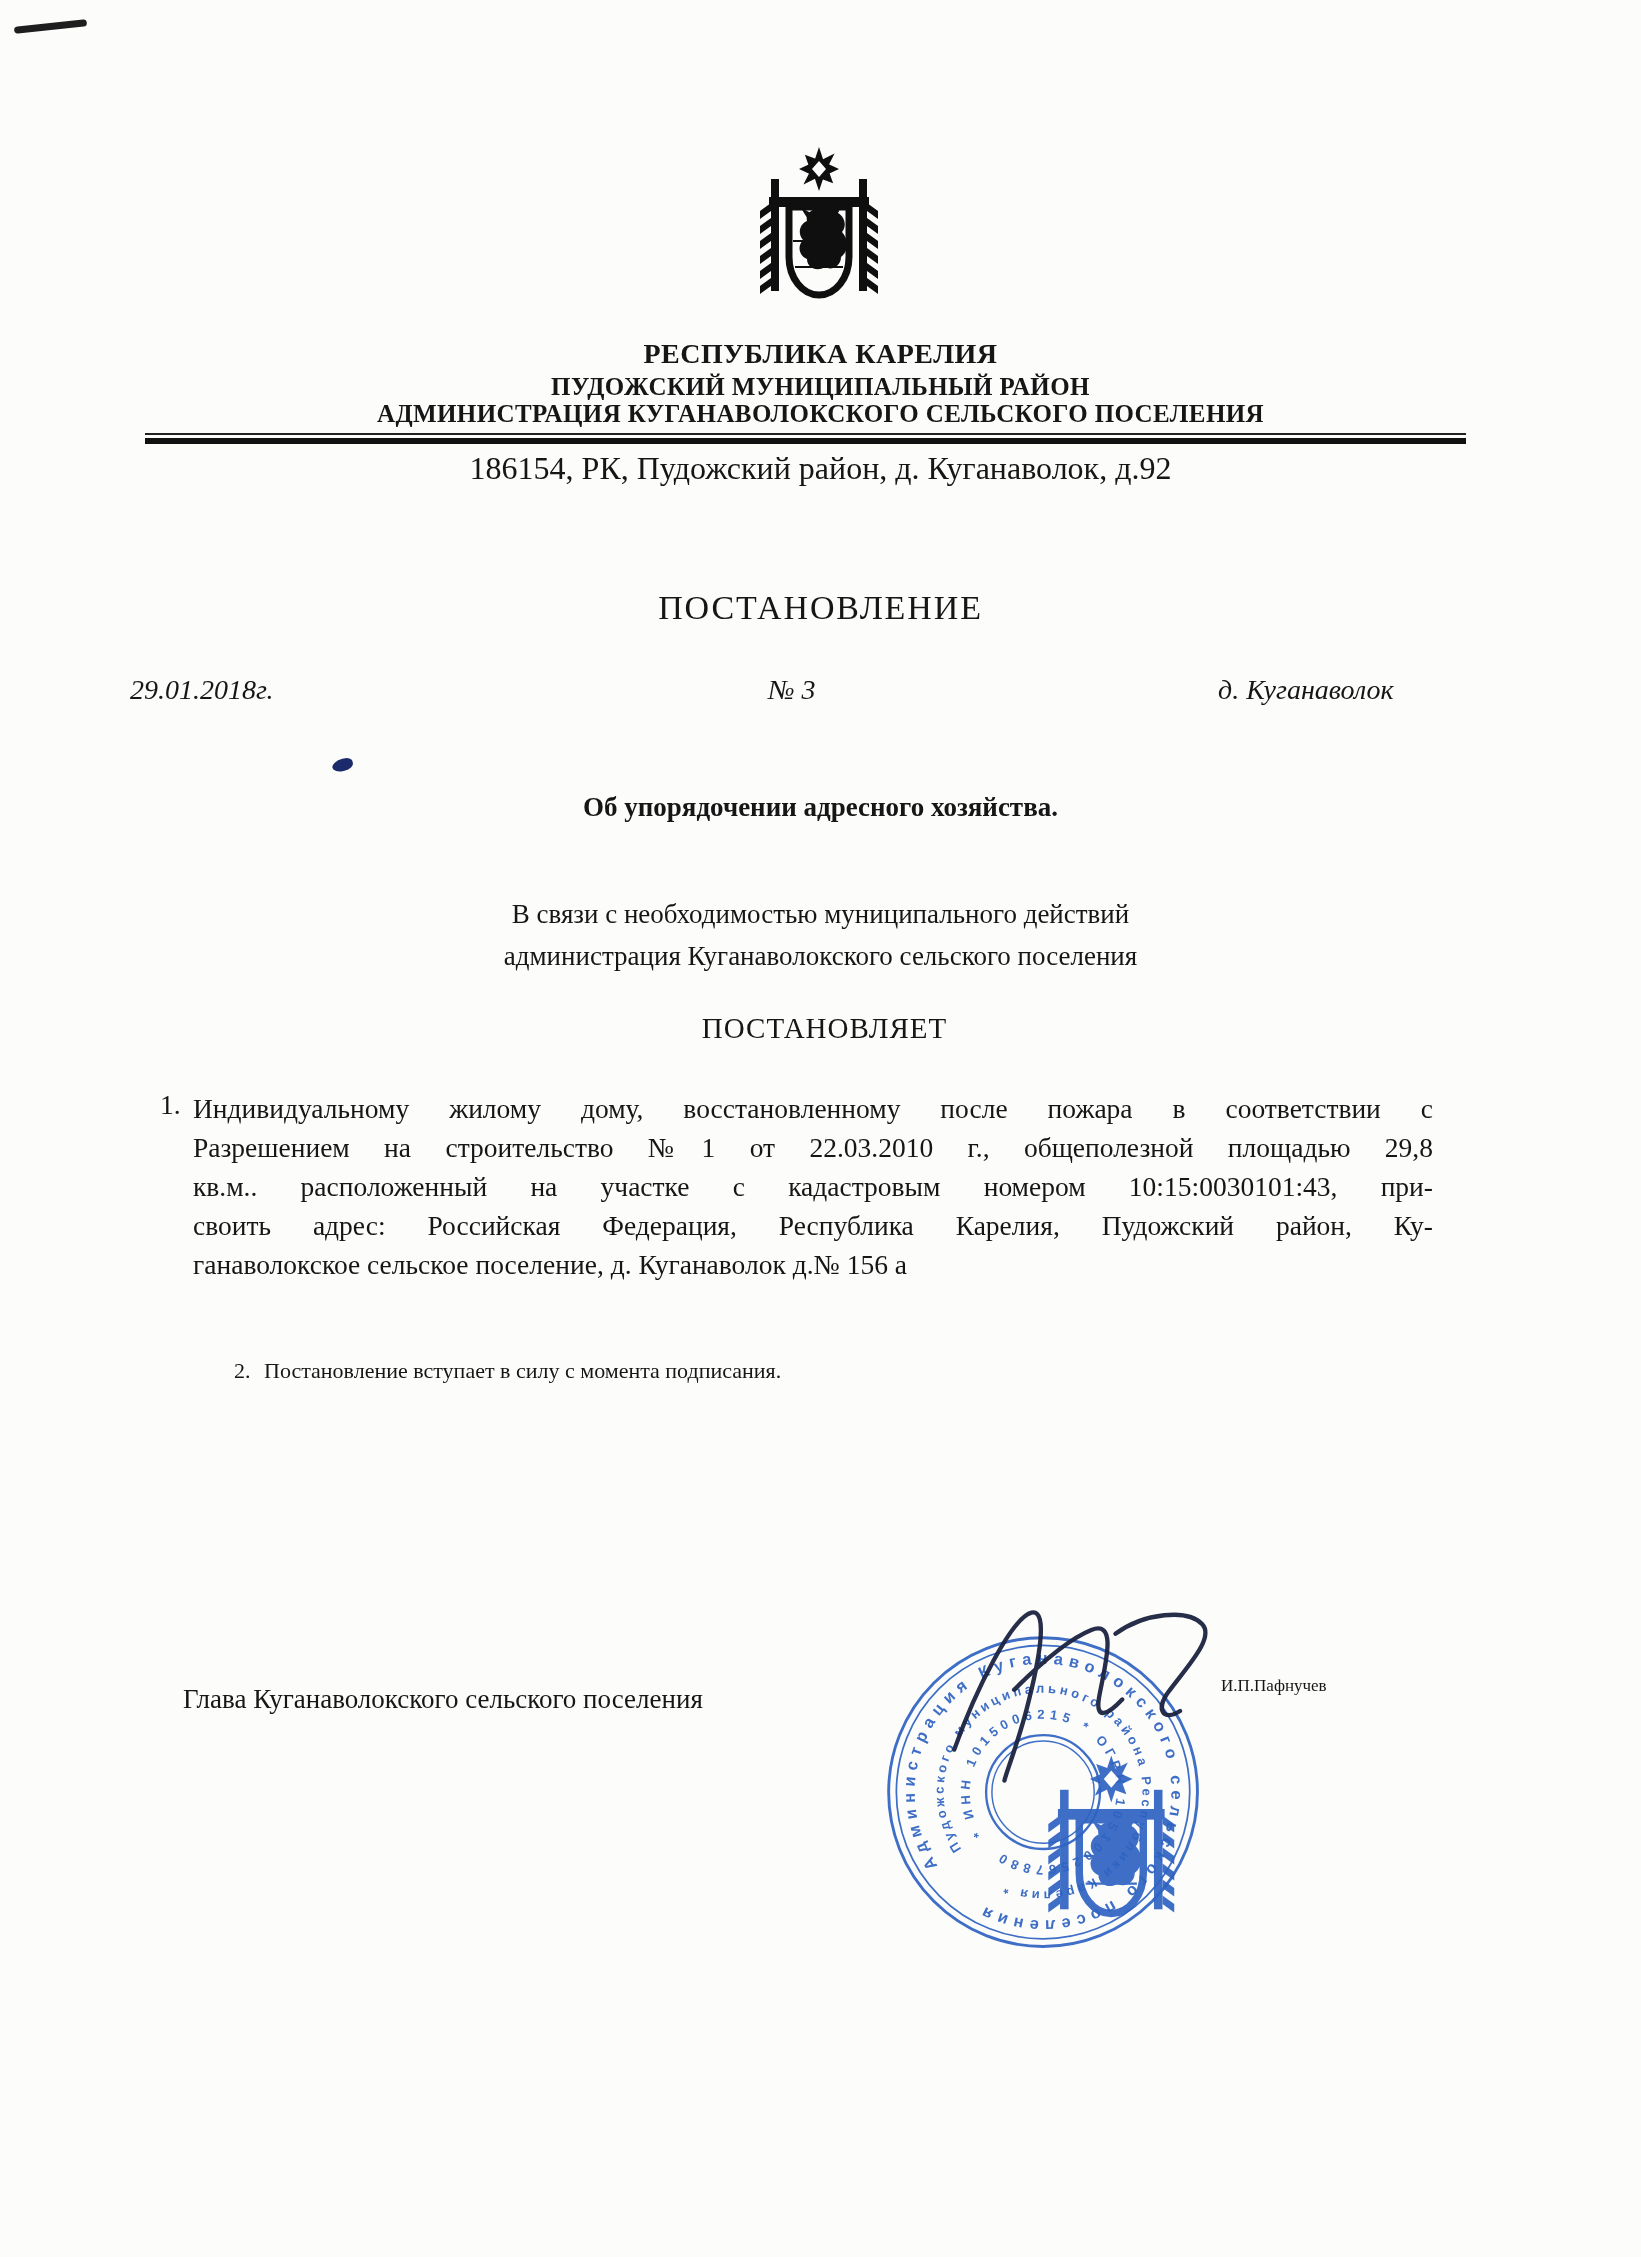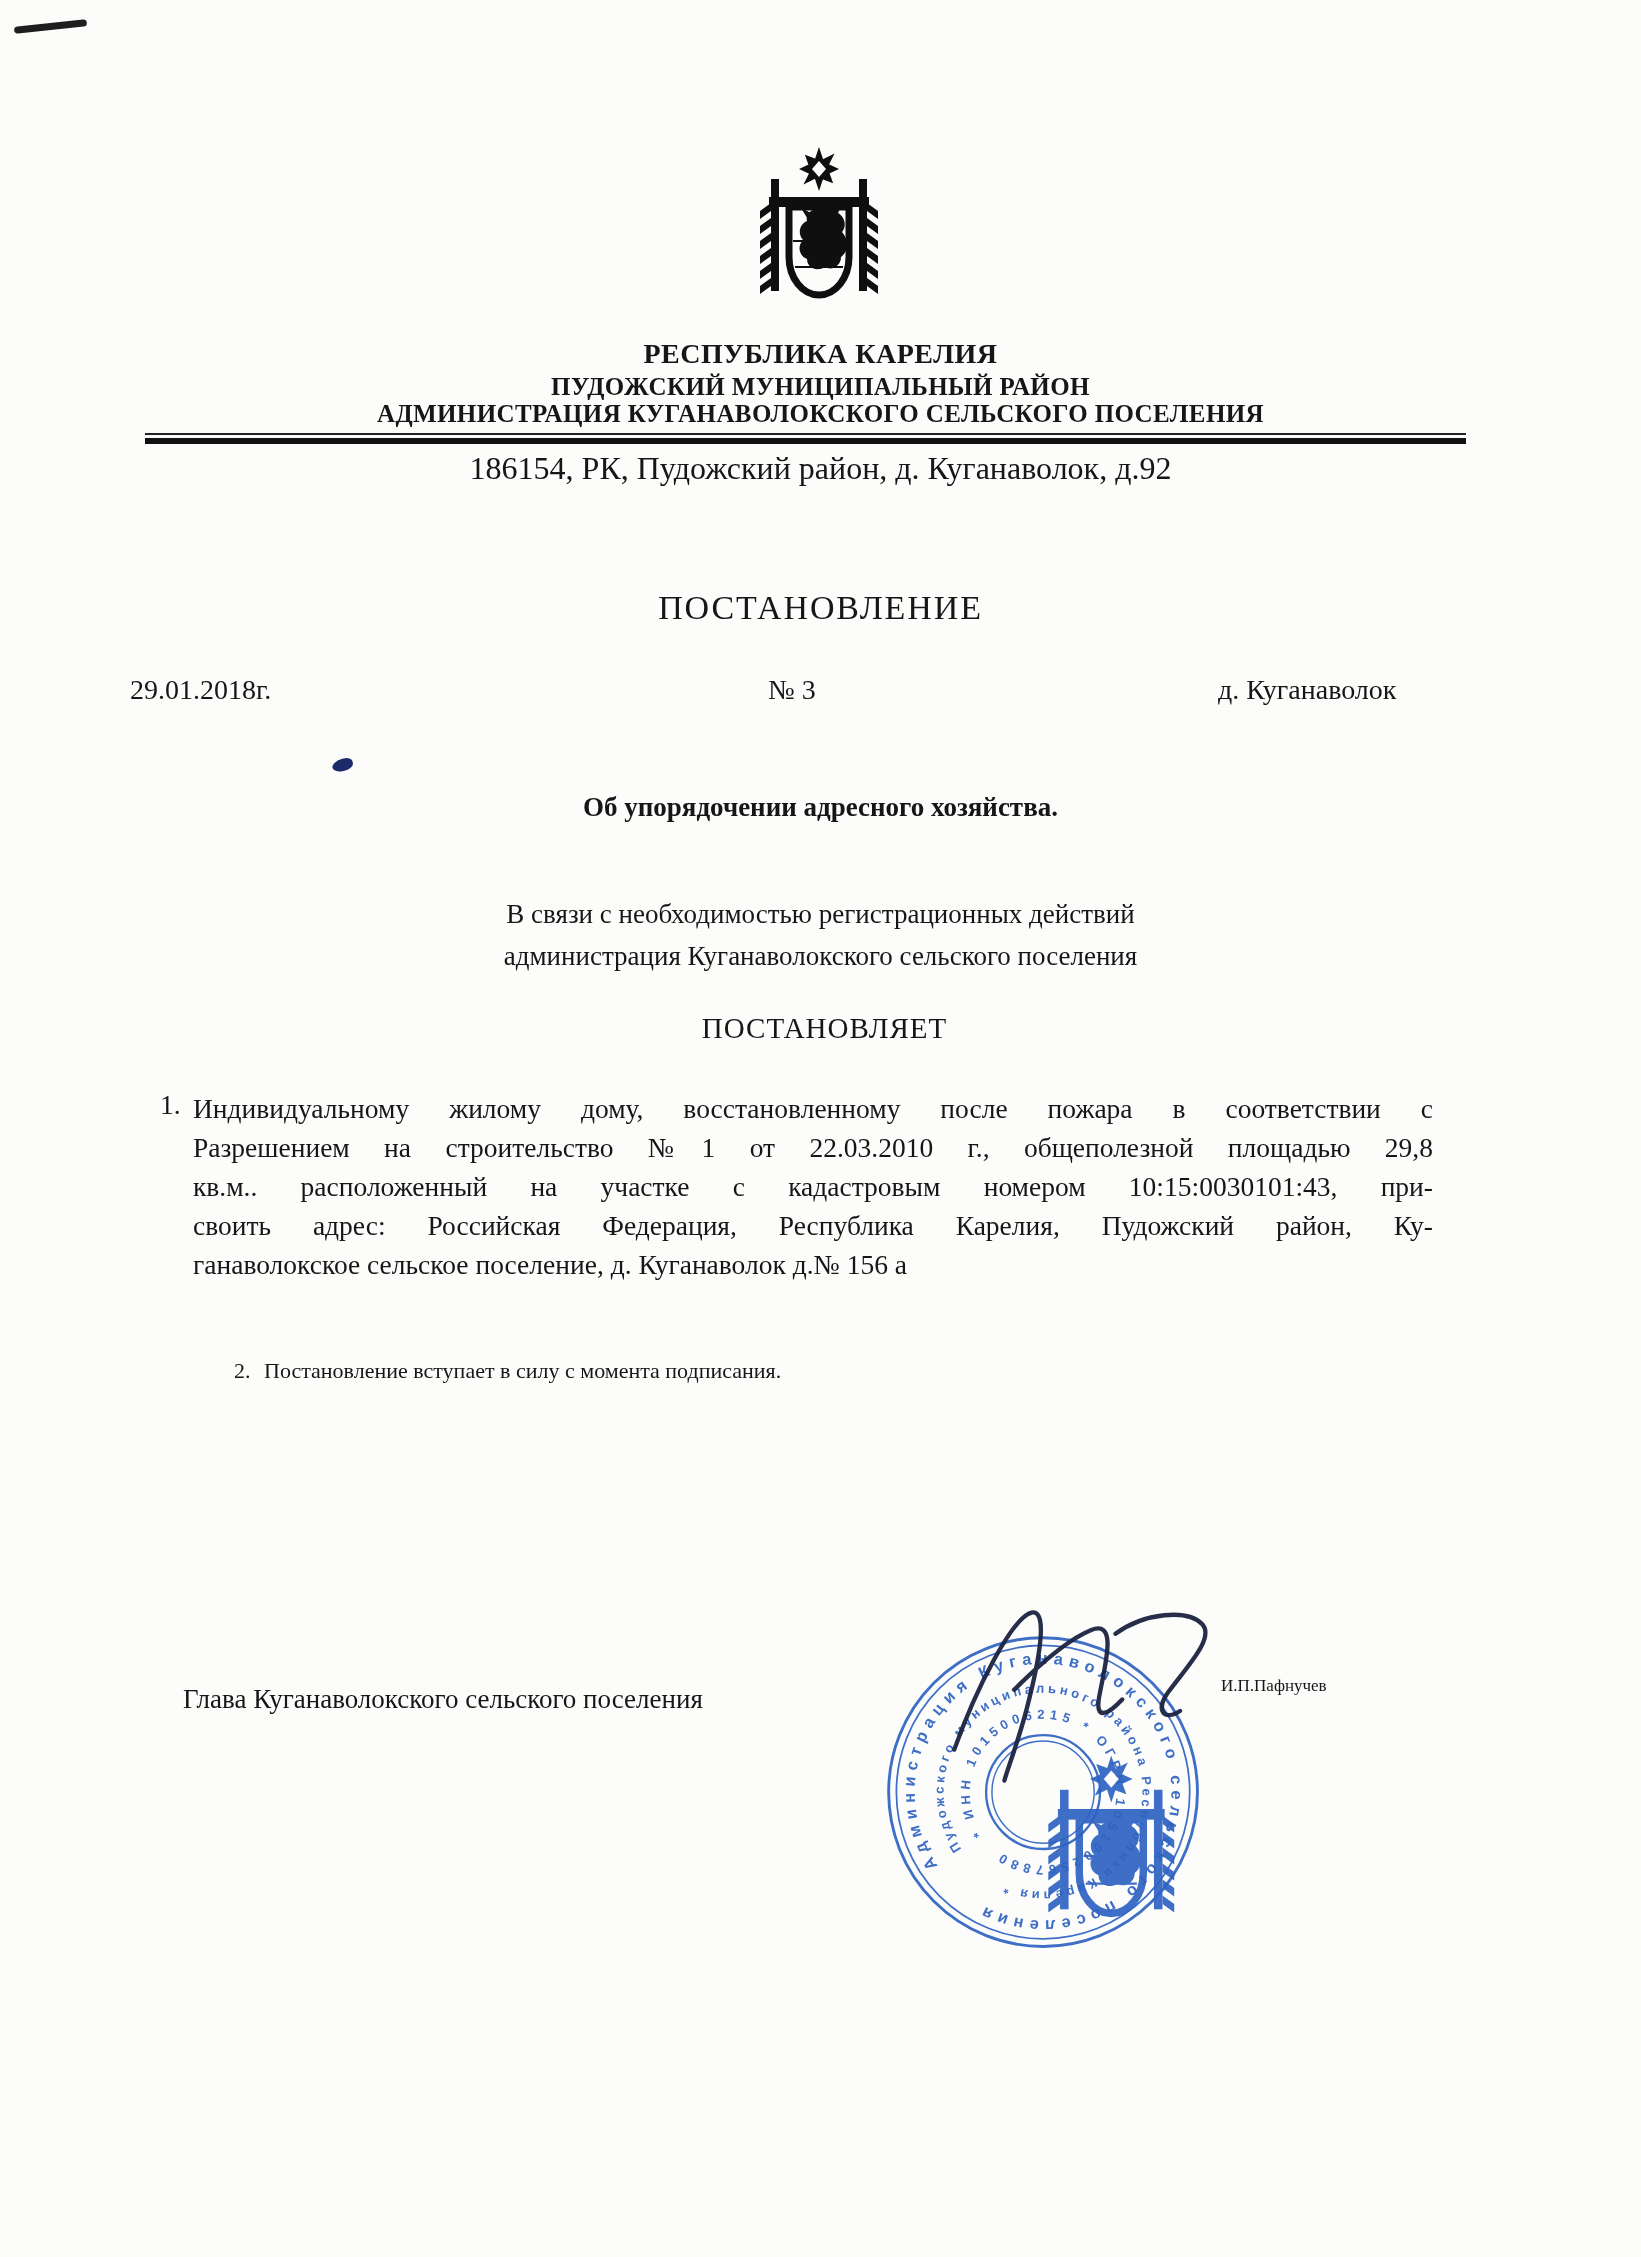--- a/index.html
+++ b/index.html
@@ -27,21 +27,21 @@
   }
   .emblem-black{left:759px;top:145px;color:#0f0f0f;}
   .h-line1{top:338px;font-size:28px;font-weight:bold;letter-spacing:0.5px;}
   .h-line2{top:373px;font-size:25px;font-weight:bold;letter-spacing:0.4px;}
   .h-line3{top:400px;font-size:25px;font-weight:bold;letter-spacing:0.4px;}
   .rule{left:145px;top:433px;width:1321px;height:11.6px;}
   .rule .thin{height:1.9px;background:#222;}
   .rule .thick{height:5.8px;background:#111;margin-top:2.9px;}
   .h-address{top:450px;font-size:32px;}
   .doc-title{top:589px;font-size:34px;letter-spacing:1.9px;}
-  .meta{top:674px;left:0;right:0;height:39px;font-size:28px;}
+  .meta{top:674px;left:0;right:0;height:39px;font-size:28px;font-style:italic;}
   .meta .date{position:absolute;left:130px;}
   .meta .num{position:absolute;left:768px;}
   .meta .place{position:absolute;left:1218px;}
   .subject{top:792px;font-size:27px;font-weight:bold;}
   .preamble{top:893px;font-size:27px;line-height:42px;}
   .resolves{top:1012px;font-size:29px;letter-spacing:1px;padding-left:8px;}
   .item1{left:193px;top:1089px;width:1240px;font-size:27.5px;}
   .item1 .num{position:absolute;left:-33px;top:0;}
   .item1 .ln{height:39px;line-height:39px;white-space:nowrap;}
   .item1 .jl{text-align:justify;text-align-last:justify;white-space:normal;}
@@ -112,21 +112,21 @@
     <span class="date">29.01.2018г.</span>
     <span class="num">№ 3</span>
     <span class="place">д. Куганаволок</span>
   </div>
 
   <div class="abs ink-blot"></div>
 
   <div class="abs center subject">Об упорядочении адресного хозяйства.</div>
 
   <div class="abs center preamble">
-    <div>В связи с необходимостью регистрационных действий</div>
+    <div>В связи с необходимостью муниципального действий</div>
     <div>администрация Куганаволокского сельского поселения</div>
   </div>
 
   <div class="abs center resolves">ПОСТАНОВЛЯЕТ</div>
 
   <div class="abs item1">
     <span class="num">1.</span>
     <div class="ln jl">Индивидуальному жилому дому, восстановленному после пожара в соответствии с</div>
     <div class="ln jl">Разрешением на строительство №1 от 22.03.2010 г., общеполезной площадью 29,8</div>
     <div class="ln jl">кв.м.. расположенный на участке с кадастровым номером 10:15:0030101:43, при-</div>

